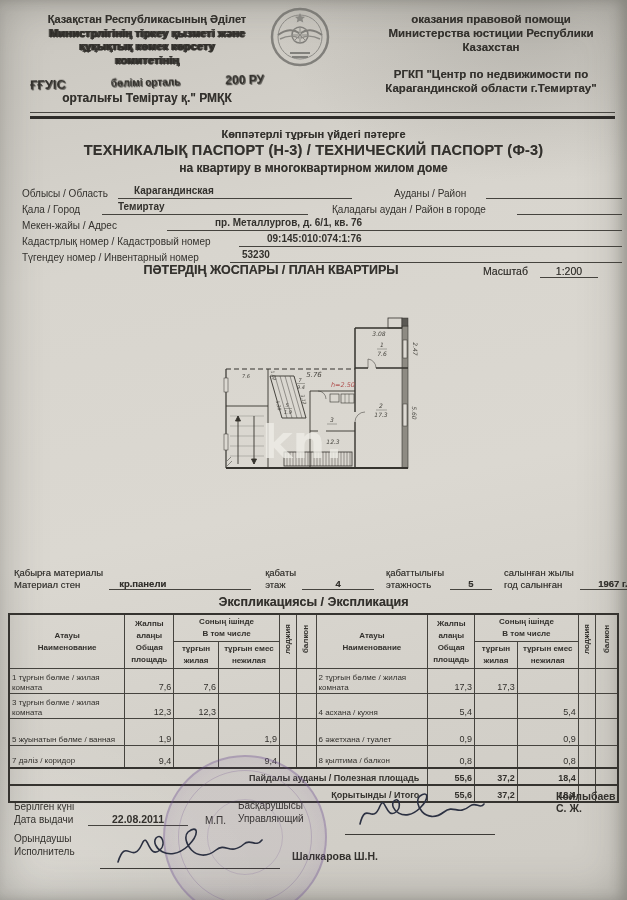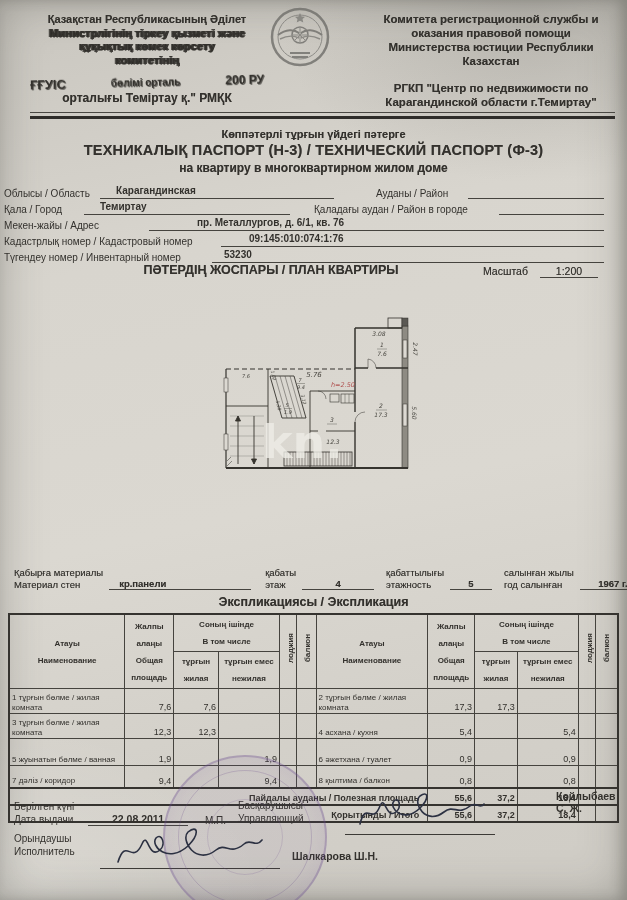--- a/index.html
+++ b/index.html
@@ -26,40 +26,40 @@
   .stampline{display:flex;justify-content:space-between;align-items:flex-end;
     filter:blur(.6px);font-weight:700;transform:rotate(-1.2deg);margin-top:9px;
     text-shadow:1px .5px 0 rgba(50,48,44,.7);}
   .rule-thin{left:30px;top:112px;width:585px;height:1px;background:#4a4843;}
   .rule-thick{left:30px;top:116px;width:585px;height:3px;background:#2e2c29;}
   
   .title1{left:0;top:128px;width:627px;font-size:11px;}
   .title2{left:0;top:142px;width:627px;font-size:14.5px;letter-spacing:.2px;}
   .title3{left:0;top:161px;width:627px;font-size:12px;}
   
-  .fields{left:4px;top:186px;width:600px;font-size:10px;}
+  .fields{left:22px;top:186px;width:600px;font-size:10px;}
   .frow{display:flex;align-items:flex-end;margin-bottom:3px;height:13px;}
   .frow .uval{font-size:10px;padding:0 0 0 16px;height:13px;}
   
   .planhead{left:0;top:263px;width:627px;}
   .planhead .ph-title{position:absolute;left:81px;width:380px;font-size:12.5px;text-align:center;}
   .planhead .ph-scale{position:absolute;left:483px;font-size:10.5px;top:2px;}
   .planhead .ph-scaleval{position:absolute;left:540px;top:2px;width:58px;text-align:center;font-size:10.5px;}
   .plansvg{left:222px;top:316px;}
   
   .brow{left:14px;top:567px;width:600px;display:flex;font-size:9.5px;line-height:11.5px;}
   .bcol{display:flex;align-items:flex-end;}
   .blbl div{white-space:nowrap;}
   .bval{margin-left:6px;text-align:center;}
   .explhead{left:0;top:595px;width:627px;font-size:12.5px;}
   
   table.expl{position:absolute;left:8px;top:613px;width:611px;border-collapse:collapse;table-layout:fixed;font-size:8px;}
   table.expl th, table.expl td{border:1px solid #45433e;padding:1px 2px;vertical-align:bottom;overflow:hidden;}
   table.expl{border:2px solid #35332f;}
-  table.expl th{font-weight:700;vertical-align:middle;line-height:17px;}
+  table.expl th{font-weight:700;vertical-align:middle;line-height:12px;}
   td.name{text-align:left;vertical-align:top;font-size:8px;line-height:9.5px;}
   td.num{text-align:right;font-size:9px;padding-right:3px;}
   .vert{writing-mode:vertical-rl;transform:rotate(180deg);margin:0 auto;font-size:8px;}
   tr.totals td{border-top:2px solid #35332f;font-weight:700;height:13px;}
   tr.totals td.tlabel{text-align:right;padding-right:8px;font-size:9px;}
   
   .f-lbl{font-size:10px;line-height:13px;}
   .sigline{border-bottom:1.2px solid #3c3a36;}
   .fname{font-size:10.5px;font-weight:700;}
   .stamp{left:163px;top:755px;width:160px;height:160px;border-radius:50%;
@@ -94,21 +94,20 @@
     <circle cx="32" cy="32" r="22" fill="none" stroke="#7d7c78" stroke-width="1"></circle>
     <circle cx="32" cy="30" r="8" fill="none" stroke="#6f6e6a" stroke-width="1.5"></circle>
     <path d="M24,30 L40,30 M32,22 L32,38 M26,24 L38,36 M38,24 L26,36" stroke="#7d7c78" stroke-width="1"></path>
     <path d="M10,30 C18,24 26,24 31,28 M54,30 C46,24 38,24 33,28" stroke="#6f6e6a" stroke-width="2" fill="none"></path>
     <path d="M12,34 C20,30 27,31 31,33 M52,34 C44,30 37,31 33,33" stroke="#7d7c78" stroke-width="1.4" fill="none"></path>
     <path d="M32,8 l1.6,3.4 3.6,.3 -2.7,2.4 .8,3.5 -3.3,-1.9 -3.3,1.9 .8,-3.5 -2.7,-2.4 3.6,-.3 z" fill="#7d7c78"></path>
     <path d="M22,48 h20 M24,52 h16" stroke="#6f6e6a" stroke-width="2"></path>
   </svg>
 
   <div class="abs hright c b soft">
-    <div>Комитета регистрационной службы и</div>
     <div>оказания правовой помощи</div>
     <div>Министерства юстиции Республики</div>
     <div>Казахстан</div>
     <div style="margin-top:13px;">РГКП "Центр по недвижимости по</div>
     <div>Карагандинской области г.Темиртау"</div>
   </div>
 
   <div class="abs rule-thin"></div>
   <div class="abs rule-thick"></div>
 

